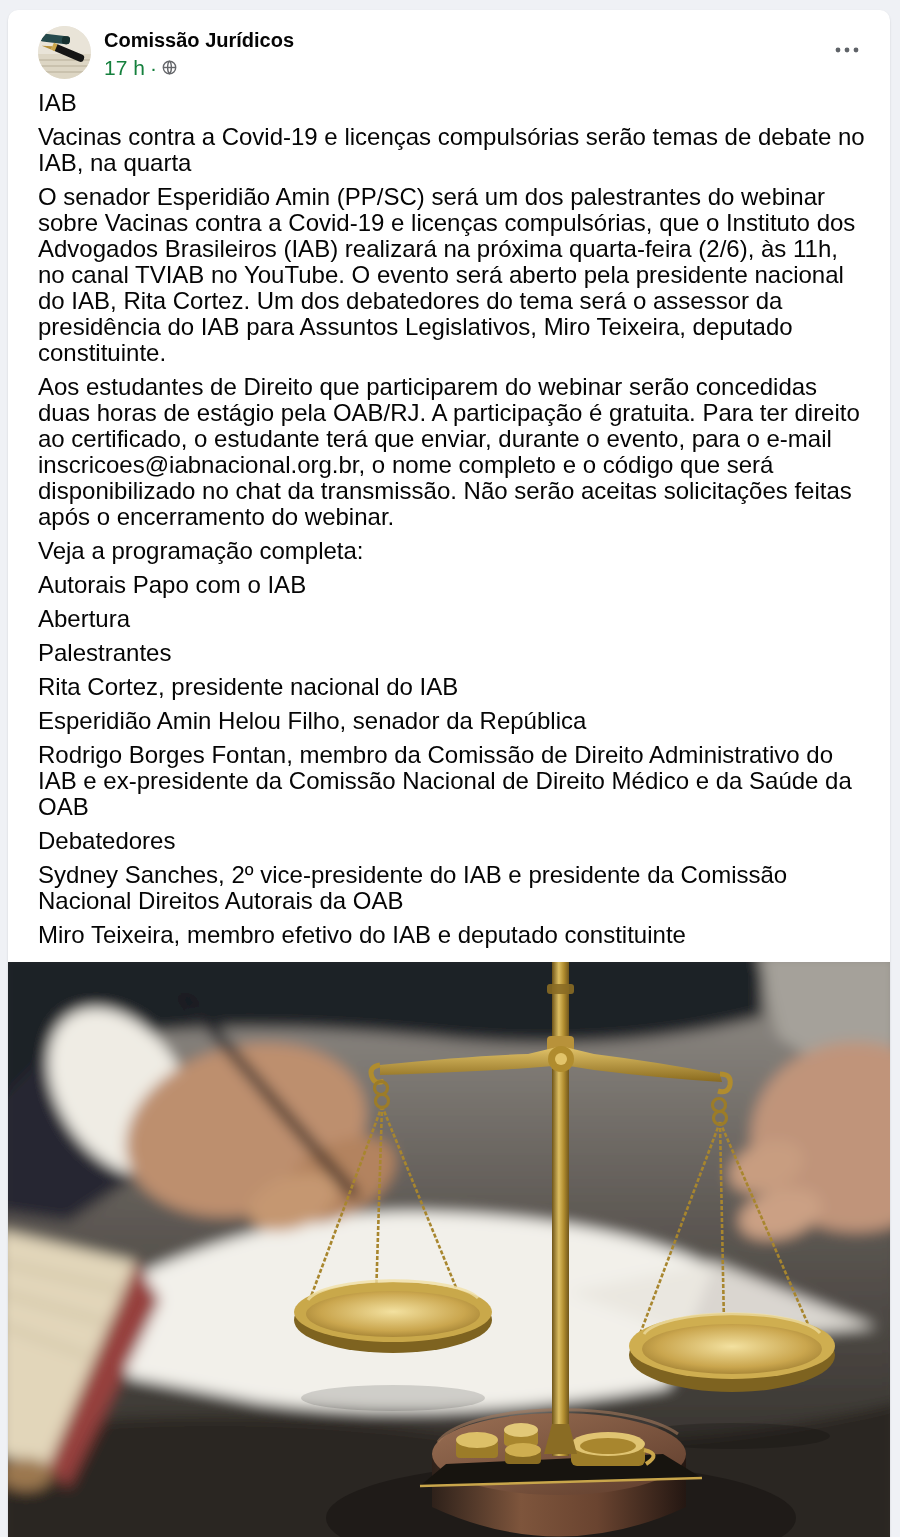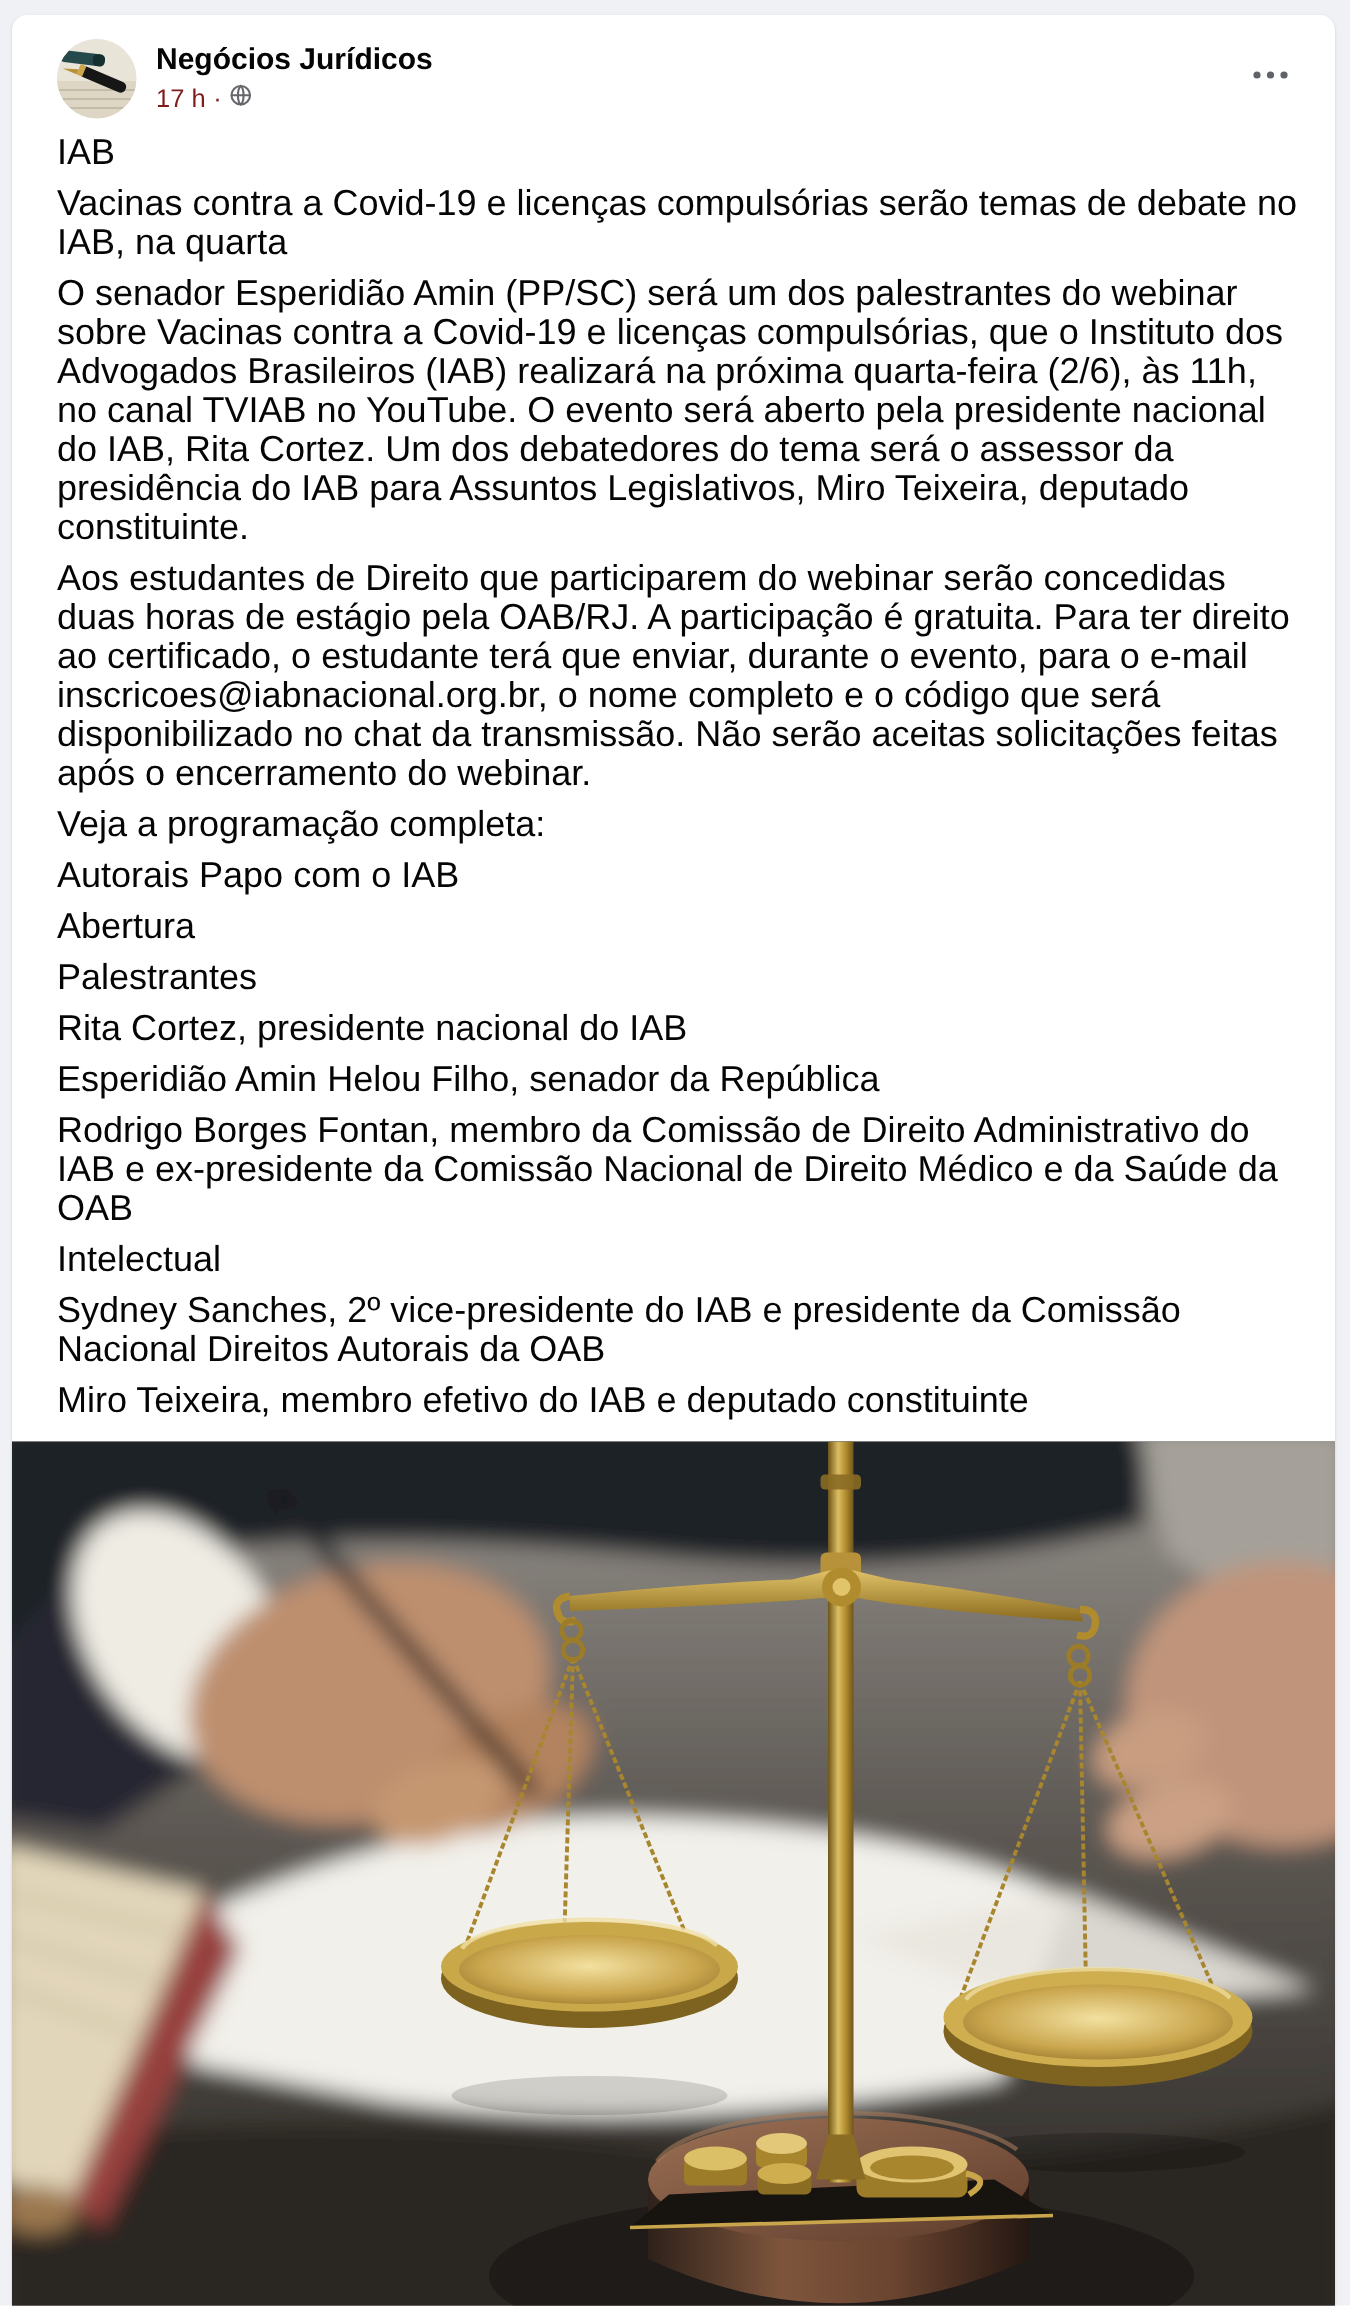--- a/index.html
+++ b/index.html
@@ -28,21 +28,21 @@
     cursor: pointer;
     background: #e7e2d6;
   }
   .avatar svg { display: block; width: 53px; height: 53px; }
   .header-info { margin-left: 13px; padding-top: 2px; }
   .page-name {
     font-size: 20px; font-weight: bold; color: #050505;
     line-height: 1.2; cursor: pointer;
   }
   .meta {
-    margin-top: 3px; font-size: 17px; color: #7f1d1d;
+    margin-top: 3px; font-size: 21px; color: #15803d;
     display: flex; align-items: center; cursor: pointer;
   }
   .meta .sep { margin: 0 5px; }
   .meta .globe { display: inline-block; margin-top: 1px; }
   .menu-btn {
     margin-left: auto; margin-top: 8px;
     background: none; border: none; padding: 8px; cursor: pointer;
     border-radius: 50%;
   }
   .post-text {
@@ -82,21 +82,21 @@
           </g>
           <g transform="rotate(23 30 27)">
             <rect x="14" y="23" width="33" height="7.5" rx="3.5" fill="#161616"></rect>
             <rect x="13" y="23" width="4" height="7.5" fill="#caa64b"></rect>
             <path d="M13,26.8 L3,30.5 L13,30.5 Z" fill="#b8923a"></path>
           </g>
         </g>
       </svg>
     </div>
     <div class="header-info">
-      <div class="page-name">Negócios Jurídicos</div>
+      <div class="page-name">Comissão Jurídicos</div>
       <div class="meta">
         <span>17 h</span>
         <span class="sep">·</span>
         <span class="globe">
           <svg width="15" height="15" viewBox="0 0 15 15" fill="none" stroke="#65676b" stroke-width="1.4">
             <circle cx="7.5" cy="7.5" r="6.2"></circle>
             <path d="M1.3 7.5 H13.7"></path>
             <path d="M7.5 1.3 C10 3.4 10 11.6 7.5 13.7 C5 11.6 5 3.4 7.5 1.3 Z"></path>
           </svg>
         </span>
@@ -116,21 +116,21 @@
       <p>Vacinas contra a Covid-19 e licenças compulsórias serão temas de debate no IAB, na quarta</p>
       <p>O senador Esperidião Amin (PP/SC) será um dos palestrantes do webinar sobre Vacinas contra a Covid-19 e licenças compulsórias, que o Instituto dos Advogados Brasileiros (IAB) realizará na próxima quarta-feira (2/6), às 11h, no canal TVIAB no YouTube. O evento será aberto pela presidente nacional do IAB, Rita Cortez. Um dos debatedores do tema será o assessor da presidência do IAB para Assuntos Legislativos, Miro Teixeira, deputado constituinte.</p>
       <p>Aos estudantes de Direito que participarem do webinar serão concedidas duas horas de estágio pela OAB/RJ. A participação é gratuita. Para ter direito ao certificado, o estudante terá que enviar, durante o evento, para o e-mail inscricoes@iabnacional.org.br, o nome completo e o código que será disponibilizado no chat da transmissão. Não serão aceitas solicitações feitas após o encerramento do webinar.</p>
       <p>Veja a programação completa:</p>
       <p>Autorais Papo com o IAB</p>
       <p>Abertura</p>
       <p>Palestrantes</p>
       <p>Rita Cortez, presidente nacional do IAB</p>
       <p>Esperidião Amin Helou Filho, senador da República</p>
       <p>Rodrigo Borges Fontan, membro da Comissão de Direito Administrativo do IAB e ex-presidente da Comissão Nacional de Direito Médico e da Saúde da OAB</p>
-      <p>Intelectual</p>
+      <p>Debatedores</p>
       <p>Sydney Sanches, 2º vice-presidente do IAB e presidente da Comissão Nacional Direitos Autorais da OAB</p>
       <p>Miro Teixeira, membro efetivo do IAB e deputado constituinte</p>
     </div>
 
   <div class="post-photo-wrap">
     <svg viewBox="0 0 882 589" width="882" height="589" preserveAspectRatio="none">
       <defs>
         <filter id="bgblur" x="-5%" y="-5%" width="110%" height="110%">
             <feGaussianBlur stdDeviation="7"></feGaussianBlur>
           </filter>

